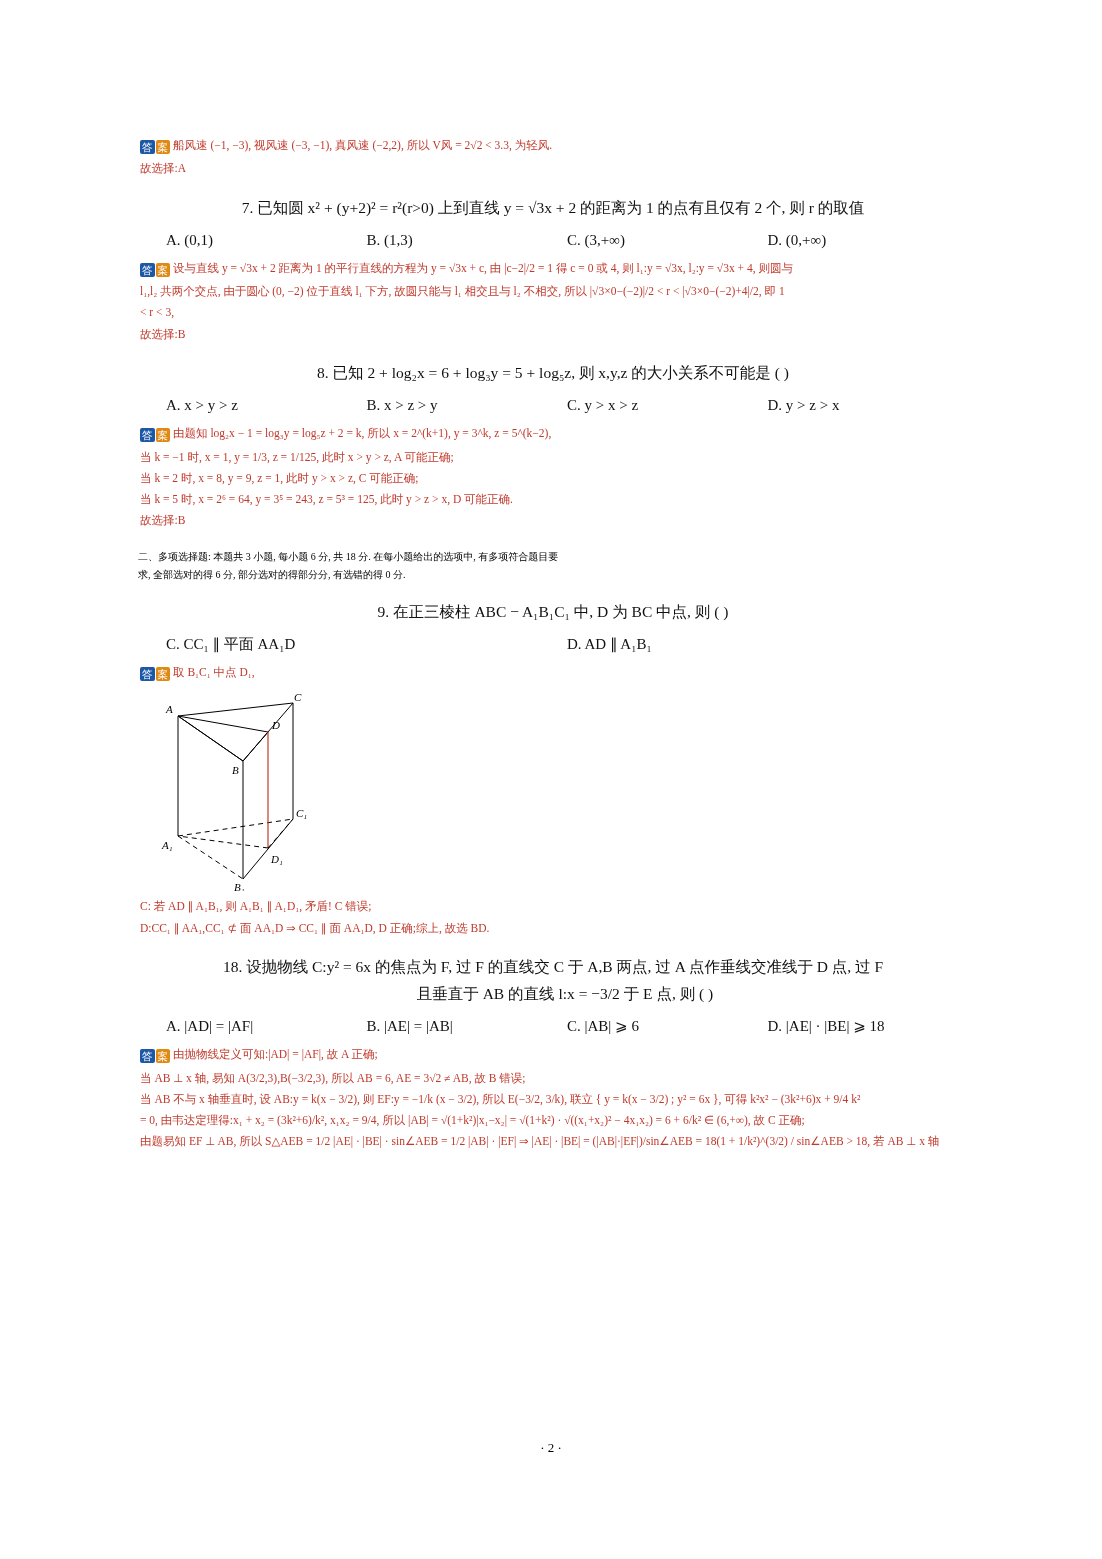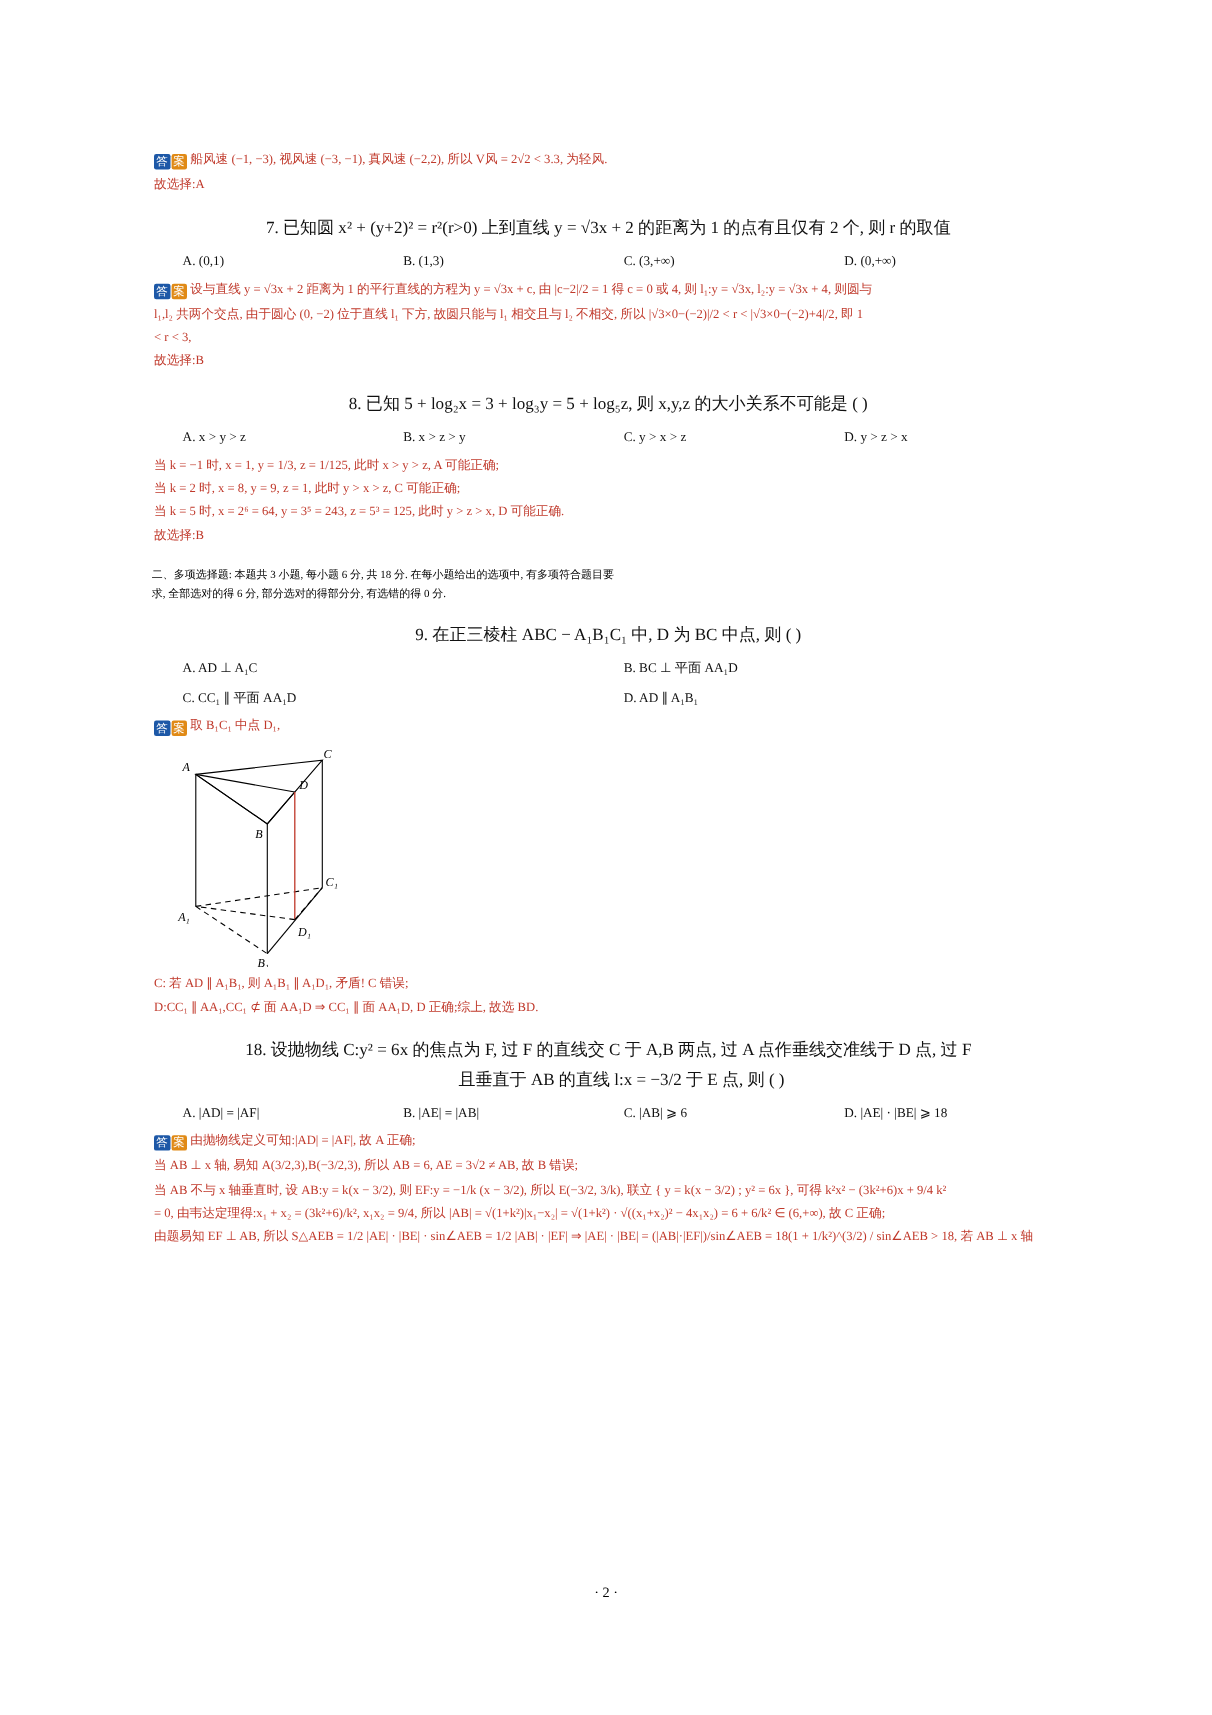--- a/index.html
+++ b/index.html
@@ -20,21 +20,21 @@
     margin-top:14px;
     font-size:15.5px;
     line-height:1.75;
     color:#111;
   }
   .indent{ padding-left:24px; }
   .opts{
     display:flex;
     padding-left:28px;
     margin-top:6px;
-    font-size:12px;
+    font-size:15px;
   }
   .opts.four > div{ width:25%; }
   .opts.two > div{ width:50%; }
   .ans{
     color:#c0392b;
     font-size:11.5px;
     line-height:1.85;
     margin-top:5px;
     padding-left:2px;
   }
@@ -99,49 +99,46 @@
       <span class="line"><span class="badge"><span class="b1">答</span><span class="b2">案</span></span><span>设与直线 y = √3x + 2 距离为 1 的平行直线的方程为 y = √3x + c, 由 |c−2|/2 = 1 得 c = 0 或 4, 则 l₁:y = √3x, l₂:y = √3x + 4, 则圆与</span></span>
       <span class="line">l₁,l₂ 共两个交点, 由于圆心 (0, −2) 位于直线 l₁ 下方, 故圆只能与 l₁ 相交且与 l₂ 不相交, 所以 |√3×0−(−2)|/2 &lt; r &lt; |√3×0−(−2)+4|/2, 即 1</span>
       <span class="line">&lt; r &lt; 3,</span>
       <span class="line">故选择:B</span>
     </div>
   </div>
 
   <div class="q">
     <div class="row">
       <span>8.</span>
-      <span>已知 5 + log₂x = 3 + log₃y = 5 + log₅z, 则 x,y,z 的大小关系不可能是 (        )</span>
+      <span>已知 2 + log₂x = 6 + log₃y = 5 + log₅z, 则 x,y,z 的大小关系不可能是 (        )</span>
     </div>
     <div class="opts four">
       <div>A.  x &gt; y &gt; z</div>
       <div>B.  x &gt; z &gt; y</div>
       <div>C.  y &gt; x &gt; z</div>
       <div>D.  y &gt; z &gt; x</div>
     </div>
     <div class="ans">
+      <span class="line"><span class="badge"><span class="b1">答</span><span class="b2">案</span></span><span>由题知 log₂x − 1 = log₃y = log₅z + 2 = k, 所以 x = 2^(k+1), y = 3^k, z = 5^(k−2),</span></span>
       <span class="line">当 k = −1 时, x = 1, y = 1/3, z = 1/125, 此时 x &gt; y &gt; z, A 可能正确;</span>
       <span class="line">当 k = 2 时, x = 8, y = 9, z = 1, 此时 y &gt; x &gt; z, C 可能正确;</span>
       <span class="line">当 k = 5 时, x = 2⁶ = 64, y = 3⁵ = 243, z = 5³ = 125, 此时 y &gt; z &gt; x, D 可能正确.</span>
       <span class="line">故选择:B</span>
     </div>
   </div>
 
   <div class="sec">
     <div>二、多项选择题: 本题共 3 小题, 每小题 6 分, 共 18 分. 在每小题给出的选项中, 有多项符合题目要</div>
     <div>求, 全部选对的得 6 分, 部分选对的得部分分, 有选错的得 0 分.</div>
   </div>
 
   <div class="q">
     <div class="row">
       <span>9.</span>
       <span>在正三棱柱 ABC − A₁B₁C₁ 中, D 为 BC 中点, 则 (        )</span>
-    </div>
-    <div class="opts two">
-      <div>A.  AD ⊥ A₁C</div>
-      <div>B.  BC ⊥ 平面 AA₁D</div>
     </div>
     <div class="opts two">
       <div>C.  CC₁ ∥ 平面 AA₁D</div>
       <div>D.  AD ∥ A₁B₁</div>
     </div>
     <div class="ans">
       <span class="line"><span class="badge"><span class="b1">答</span><span class="b2">案</span></span><span>取 B₁C₁ 中点 D₁,</span></span>
     </div>
 
     <div class="fig">

